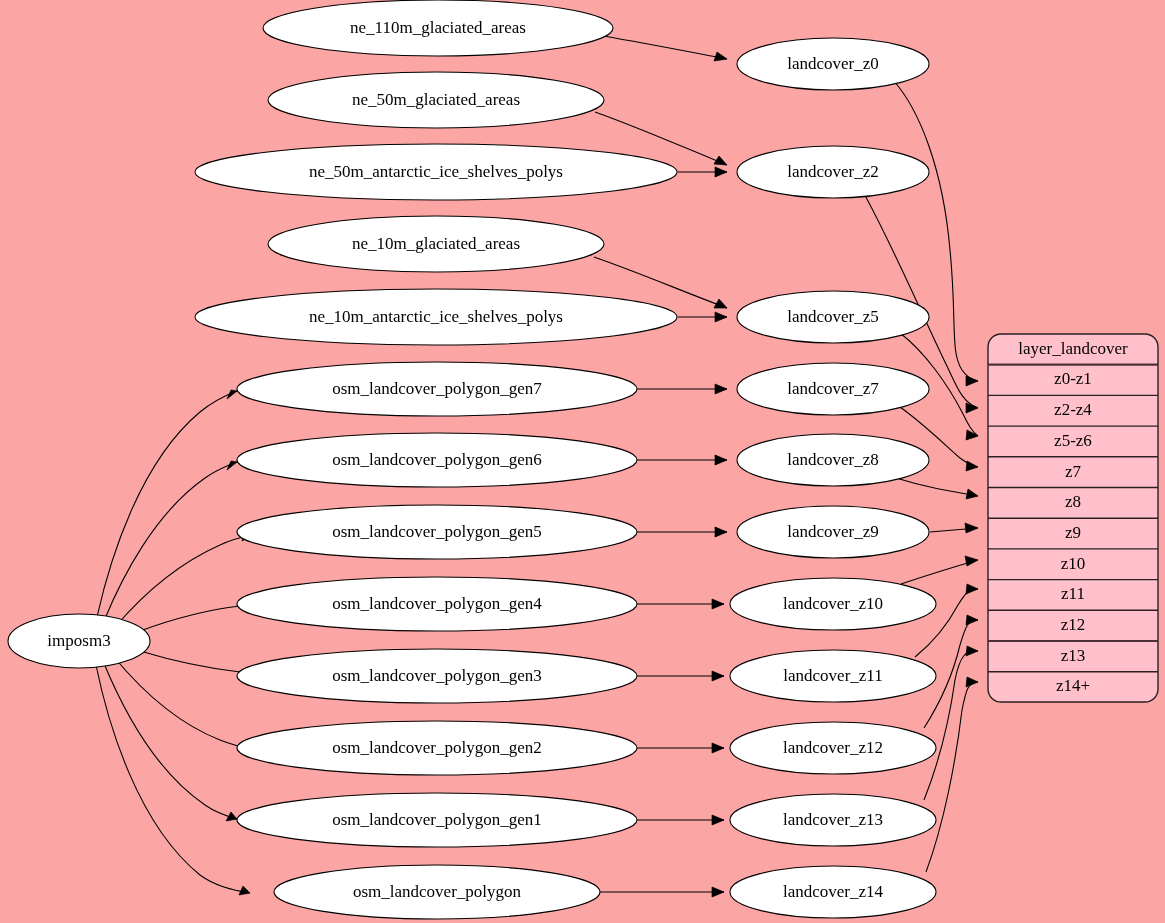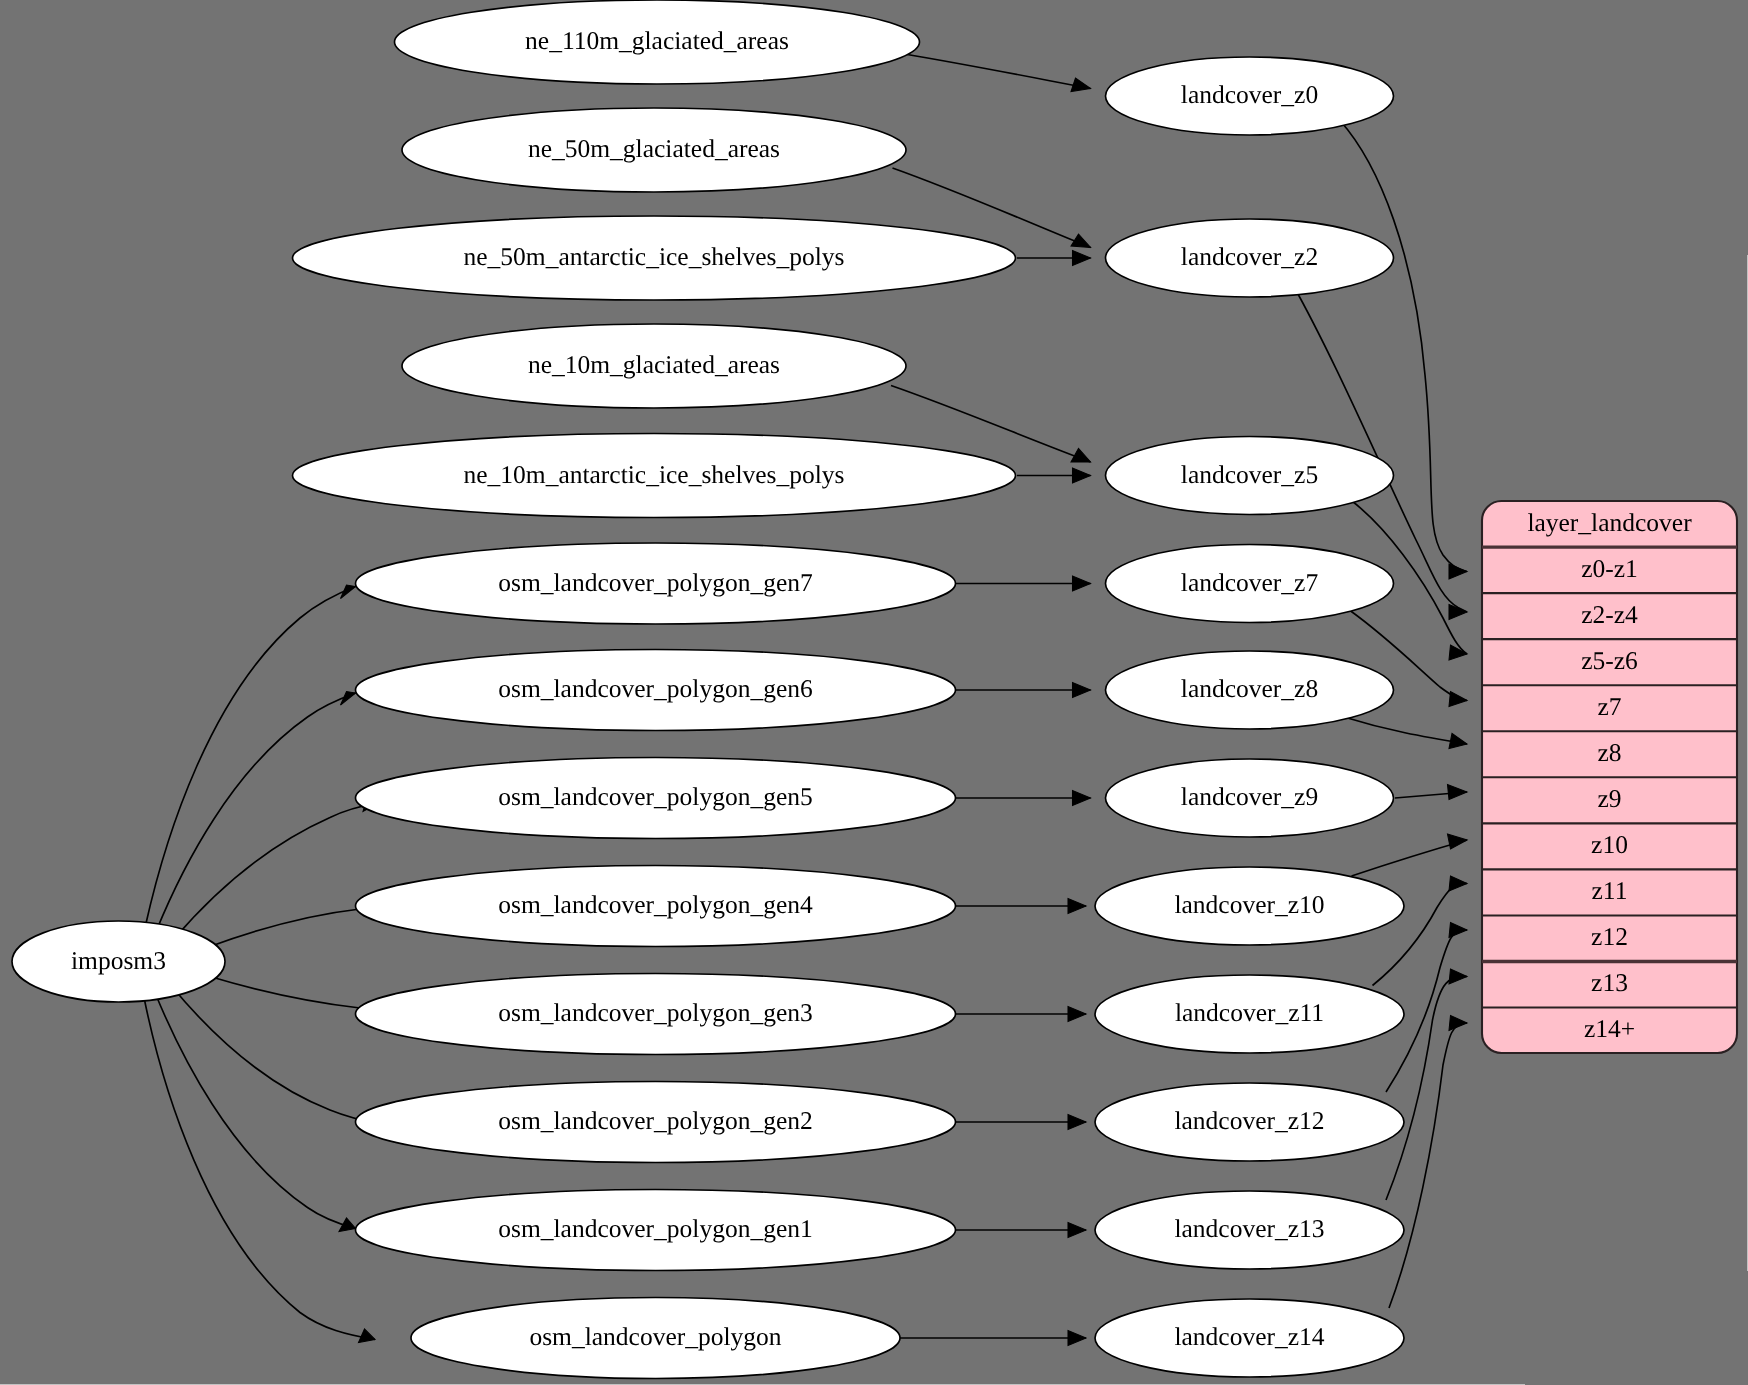--- a/index.html
+++ b/index.html
@@ -4,21 +4,21 @@
 <style>
   html, body {
     margin: 0;
     padding: 0;
     background: #ffffff;
   }
   #canvas {
     position: relative;
     width: 1165px;
     height: 923px;
-    background: #737373;
+    background: #fca5a5;
     overflow: hidden;
   }
   svg#graph {
     display: block;
     width: 1165px;
     height: 923px;
     font-family: "Liberation Serif", "DejaVu Serif", serif;
   }
   .node-ellipse {
     fill: #ffffff;

